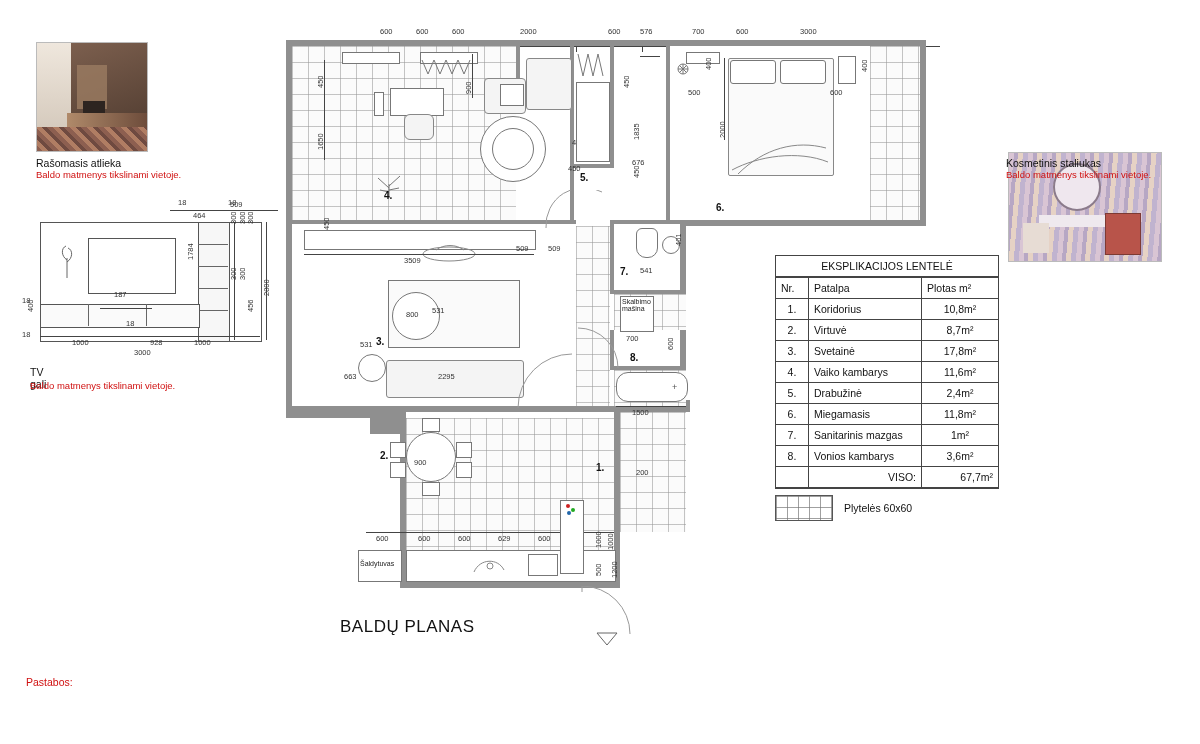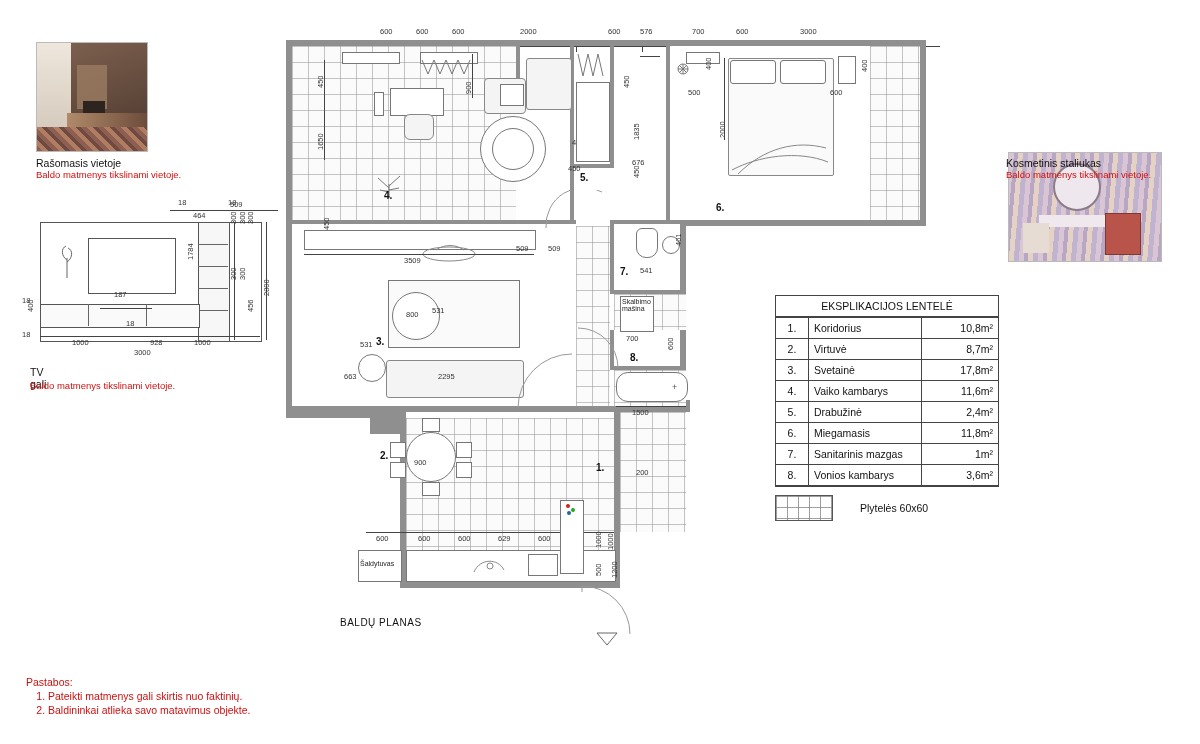--- a/index.html
+++ b/index.html
@@ -51,57 +51,57 @@
      linear-gradient(to right, rgba(150,150,150,.55) 1px, transparent 1px),
      linear-gradient(to bottom, rgba(150,150,150,.55) 1px, transparent 1px);
      background-size:16px 16px;background-color:#fbfbfb;}
   .furn{position:absolute;border:1px solid #777;background:#fff;}
   .furnsoft{position:absolute;border:1px solid #888;background:#f4f4f4;border-radius:3px;}
   .circ{position:absolute;border:1px solid #777;border-radius:50%;background:#fff;}
   .dimline{position:absolute;background:#444;height:1px;}
   .dimvert{position:absolute;background:#444;width:1px;}
 
   
-  #exptable{position:absolute;left:775px;top:255px;width:222px;border:1px solid #444;font-size:10.5px;background:#fff;margin-top:40px;}
+  #exptable{position:absolute;left:775px;top:255px;width:222px;border:1px solid #444;font-size:10.5px;background:#fff;}
   #exptable .thead{text-align:center;padding:4px 0;border-bottom:1px solid #444;font-size:10.5px;}
   #exptable table{border-collapse:collapse;width:100%;font-size:10.5px;}
   #exptable td{border:1px solid #444;padding:2px 5px;height:16px;}
   #exptable td.num{width:22px;text-align:center;border-left:none;}
   #exptable td.nm{text-align:left;}
-  #exptable td.ar{text-align:right;width:66px;border-right:none;}
+  #exptable td.ar{text-align:center;width:66px;border-right:none;}
   #exptable tr.total td{text-align:right;}
   #exptable .hdrow td{text-align:left;}
 
   #legend{position:absolute;left:775px;top:495px;font-size:10.5px;}
   #legend .sw{display:inline-block;width:56px;height:24px;vertical-align:middle;border:1px solid #555;
      background-image:
      linear-gradient(to right, rgba(120,120,120,.7) 1px, transparent 1px),
      linear-gradient(to bottom, rgba(120,120,120,.7) 1px, transparent 1px);
      background-size:11px 11px;background-color:#fff;}
-  #legend .lb{display:inline-block;margin-left:24px;vertical-align:middle;}
-
-  #plantitle{position:absolute;left:340px;top:617px;font-size:10px;letter-spacing:.5px;}
+  #legend .lb{display:inline-block;margin-left:8px;vertical-align:middle;}
+
+  #plantitle{position:absolute;left:340px;top:617px;font-size:17px;letter-spacing:.5px;}
   #notes{position:absolute;left:26px;top:676px;font-size:10.5px;color:#d01010;}
   #notes .hd{color:#d01010;}
   #notes ol{margin:2px 0 0 0;padding-left:22px;}
   #notes li{margin-top:2px;}
 </style>
 </head>
 <body>
 
 <div class="abs photo" id="photo-desk">
   <div class="p1"></div>
     <div class="p2"></div>
     <div class="p3"></div>
   <div class="p5"></div>
     <div class="p4"></div>
     <div class="p6"></div>
 </div>
 <div class="abs" style="left:36px;top:154px;width:220px;">
-  <div class="cap">Rašomasis vietoje</div>
+  <div class="cap">Rašomasis atlieka</div>
   <div class="capred">Baldo matmenys tikslinami vietoje.</div>
 </div>
 
 <div class="abs photo" id="photo-vanity">
   <div class="v1"></div>
     <div class="v2"></div>
     <div class="v3"></div>
     <div class="v4"></div>
     <div class="v5"></div>
 </div>
@@ -425,20 +425,25 @@
     <svg width="22" height="14" viewBox="0 0 22 14">
         <path d="M1 1 L21 1 L11 13 Z" stroke="#666" fill="none"></path>
       </svg>
   </div>
 </div>
 
 <div id="exptable">
   <div class="thead">EKSPLIKACIJOS LENTELĖ</div>
   <table>
     <tbody>
+        <tr class="hdrow">
+      <td class="num">Nr.</td>
+      <td class="nm">Patalpa</td>
+      <td class="ar">Plotas m²</td>
+    </tr>
     <tr>
       <td class="num">1.</td>
       <td class="nm">Koridorius</td>
       <td class="ar">10,8m²</td>
     </tr>
     <tr>
       <td class="num">2.</td>
       <td class="nm">Virtuvė</td>
       <td class="ar">8,7m²</td>
     </tr>
@@ -465,30 +470,31 @@
     <tr>
       <td class="num">7.</td>
       <td class="nm">Sanitarinis mazgas</td>
       <td class="ar">1m²</td>
     </tr>
     <tr>
       <td class="num">8.</td>
       <td class="nm">Vonios kambarys</td>
       <td class="ar">3,6m²</td>
     </tr>
+    <tr class="total">
+      <td class="num"></td>
+      <td class="nm" style="text-align:right;">VISO:</td>
+      <td class="ar">67,7m²</td>
+    </tr>
   </tbody>
     </table>
 </div>
 
 <div id="legend">
   <span class="sw"></span>
   <span class="lb">Plytelės 60x60</span>
 </div>
 
 <div id="plantitle">BALDŲ PLANAS</div>
 
 <div id="notes">
   <div class="hd">Pastabos:</div>
-  <ol>
-    <li>Pateikti matmenys gali skirtis nuo faktinių.</li>
-    <li>Baldininkai atlieka savo matavimus objekte.</li>
-  </ol>
 </div>
 
 </body></html>

